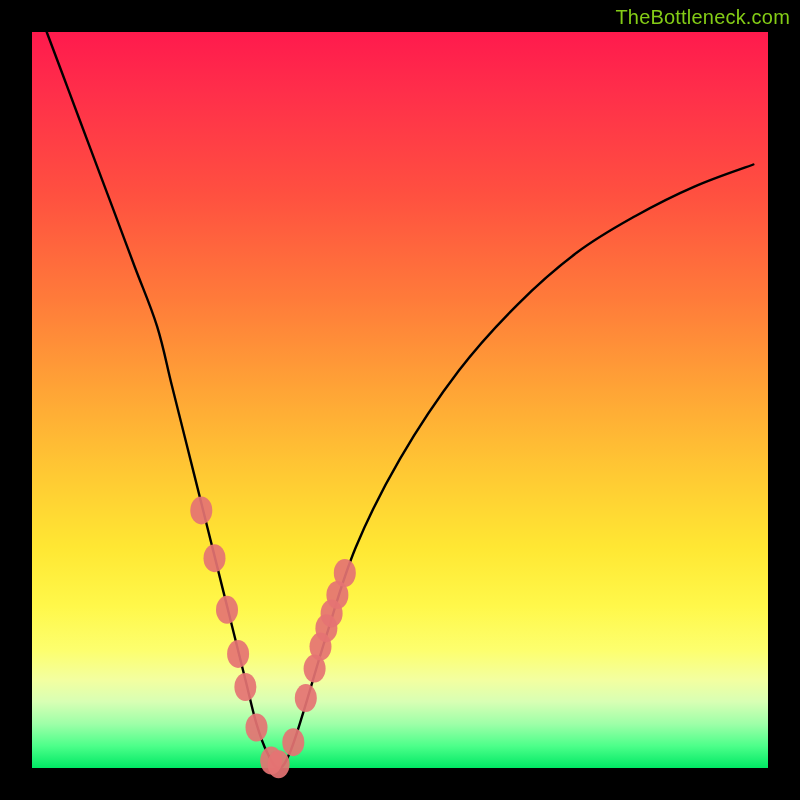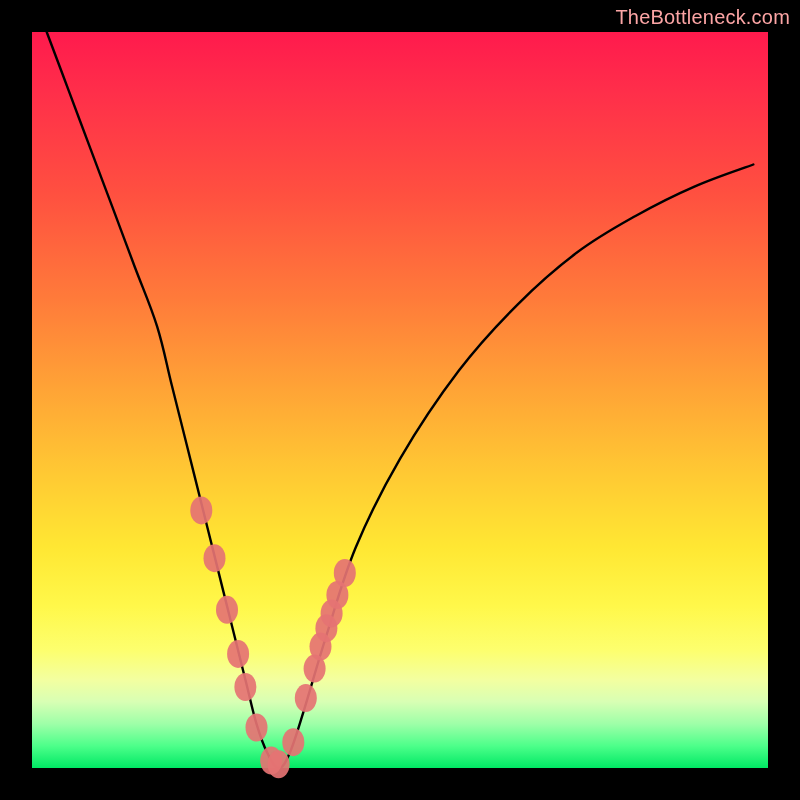--- a/index.html
+++ b/index.html
@@ -39,21 +39,21 @@
       #d8ffb4 91%,
       #9effa8 94%,
       #4dff8a 97%,
       #00e864 100%
     );
   }
   .watermark {
     position: absolute;
     top: 6px;
     right: 10px;
-    color: #fca5a5;
+    color: #84cc16;
     font-size: 20px;
     letter-spacing: 0.2px;
     font-weight: 500;
     user-select: none;
   }
   svg.curve {
     position: absolute;
     left: 0;
     top: 0;
     width: 736px;

